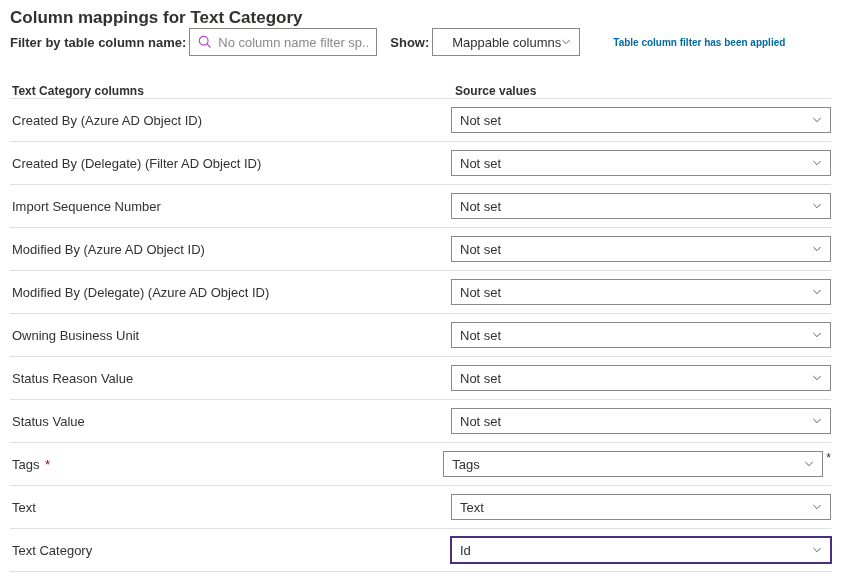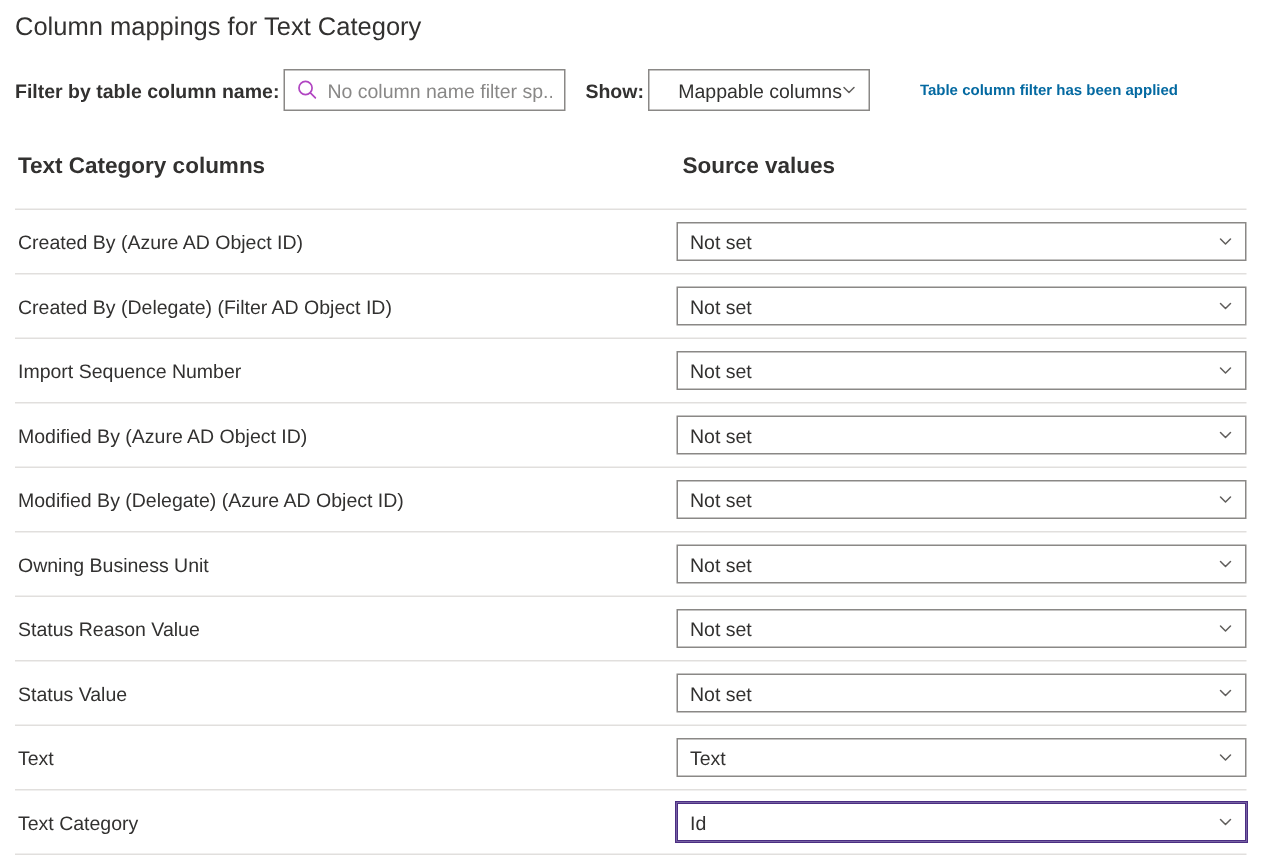--- a/index.html
+++ b/index.html
@@ -6,23 +6,22 @@
     body {
       font-family: "Segoe UI", -apple-system, sans-serif;
       font-size: 13px;
       color: #323130;
       background: #fff;
       padding: 8px 10px;
       width: 841px;
     }
     .page-title {
       font-size: 17px;
-      font-weight: 400;
-      color: #323130;
-      margin-bottom: 18px;
+      font-weight: 700;
+      color: #323130;
     }
     .filter-bar {
       display: flex;
       align-items: center;
       gap: 3px;
       margin-bottom: 22px;
     }
     .filter-label, .show-label {
       font-weight: 600;
       font-size: 13px;
@@ -63,22 +62,22 @@
     }
     .filter-applied {
       color: #0369a1;
       font-weight: 600;
       font-size: 10px;
       margin-left: 30px;
     }
     .headers {
       display: flex;
       font-weight: 600;
-      font-size: 15px;
-      padding: 6px 0 20px 0;
+      font-size: 12px;
+      padding: 6px 0 0 0;
       border-bottom: 1px solid #e1dfdd;
     }
     .col-left { width: 445px; padding-left: 2px; }
     .col-right { flex: 1; }
     .row {
       display: flex;
       align-items: center;
       padding: 8px 0;
       border-bottom: 1px solid #e1dfdd;
       min-height: 42px;
@@ -226,20 +225,32 @@
       <div class="col-right" style="display: flex; align-items: flex-start;">
         <div class="src-select">
           <span>Not set</span>
           <svg width="10" height="10" viewBox="0 0 12 12" class="chev">
             <path d="M2 4 L6 8 L10 4" stroke="#605e5c" stroke-width="1.2" fill="none" stroke-linecap="round" stroke-linejoin="round"></path>
           </svg>
         </div>
       </div>
     </div>
     <div class="row">
+      <div class="col-left">Tags<span class="req"> *</span></div>
+      <div class="col-right" style="display: flex; align-items: flex-start;">
+        <div class="src-select">
+          <span>Tags</span>
+          <svg width="10" height="10" viewBox="0 0 12 12" class="chev">
+            <path d="M2 4 L6 8 L10 4" stroke="#605e5c" stroke-width="1.2" fill="none" stroke-linecap="round" stroke-linejoin="round"></path>
+          </svg>
+        </div>
+        <span class="req-ind">*</span>
+      </div>
+    </div>
+    <div class="row">
       <div class="col-left">Text</div>
       <div class="col-right" style="display: flex; align-items: flex-start;">
         <div class="src-select">
           <span>Text</span>
           <svg width="10" height="10" viewBox="0 0 12 12" class="chev">
             <path d="M2 4 L6 8 L10 4" stroke="#605e5c" stroke-width="1.2" fill="none" stroke-linecap="round" stroke-linejoin="round"></path>
           </svg>
         </div>
       </div>
     </div>

